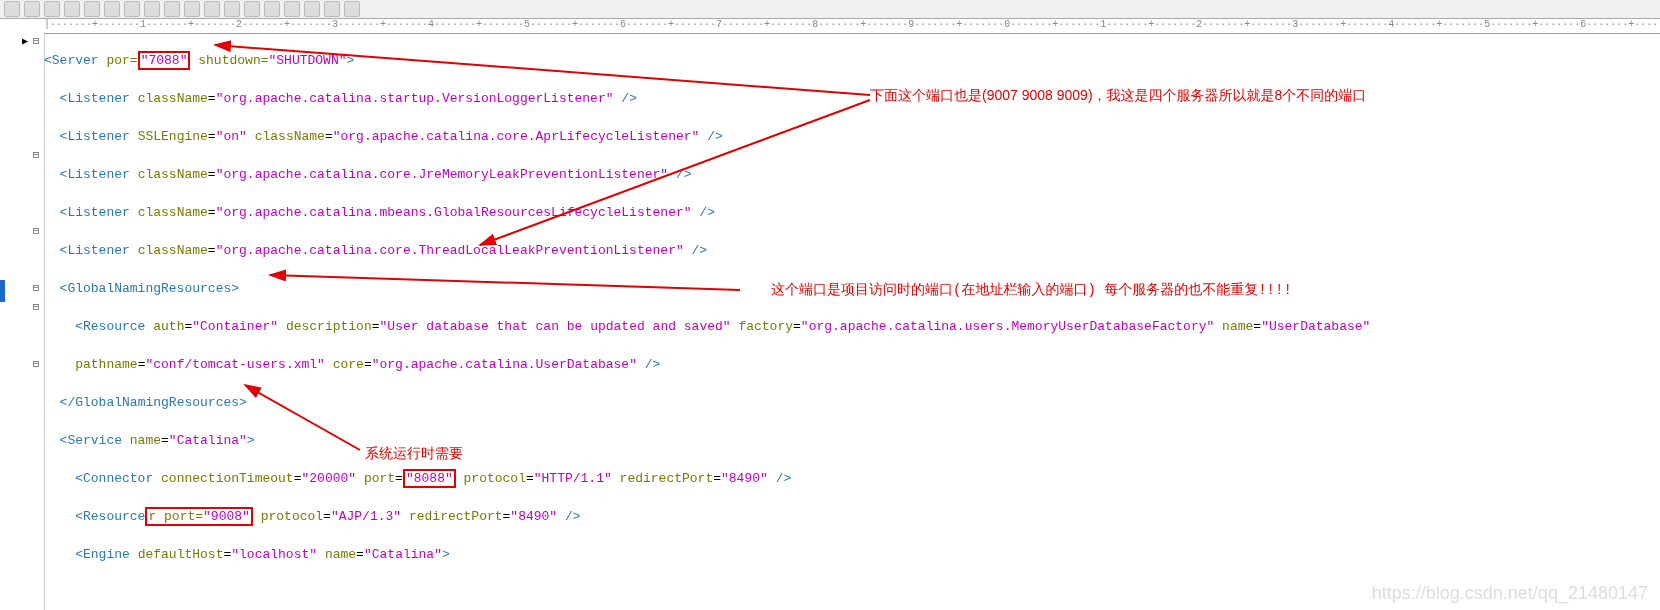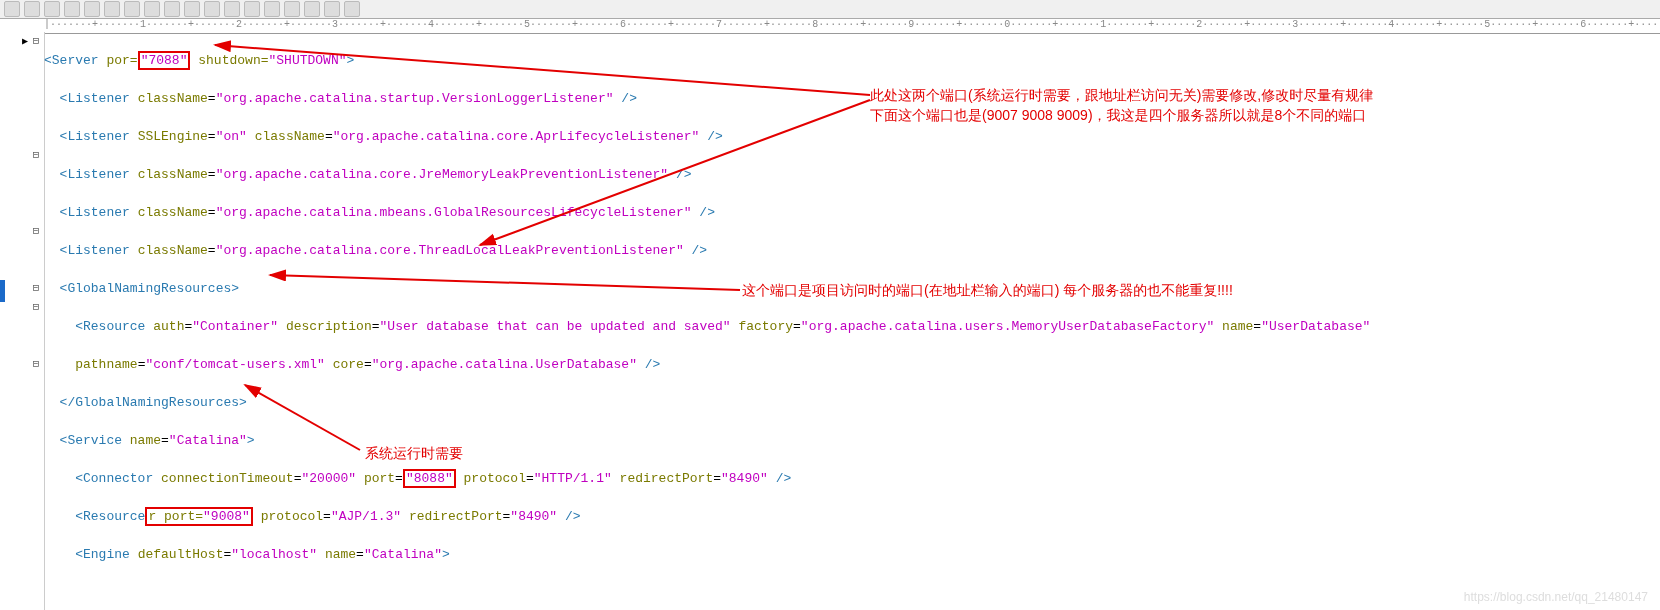--- a/index.html
+++ b/index.html
@@ -12,21 +12,21 @@
   .fold{position:absolute;left:28px;top:32px;width:16px;line-height:19px;color:#666;font-size:11px;text-align:center;}
   .fold div{height:19px;}
   .cur{position:absolute;left:22px;top:32px;line-height:19px;color:#000;font-size:10px;}
   .cur div{height:19px;}
   .tag{color:#2a7ab0;}
   .attr{color:#7a7a00;}
   .str{color:#c000c0;}
   .hl{border:2px solid #e30000;padding:0 1px;}
   .anno{position:absolute;color:#e30000;font-family:"Microsoft YaHei",SimSun,sans-serif;font-size:14px;line-height:20px;}
   svg.arrow{position:absolute;overflow:visible;pointer-events:none;}
-  .wm{position:absolute;right:12px;bottom:6px;color:#ddd;font-size:12px;font-family:Arial;}
+  .wm{position:absolute;right:12px;bottom:6px;color:#ddd;font-size:18px;font-family:Arial;}
 </style>
 </head>
 <body>
 
 <div class="tb">
   <span></span>
     <span></span>
     <span></span>
     <span></span>
     <span></span>
@@ -112,19 +112,18 @@
         <path d="M0,0 L0,6 L9,3 z" fill="#e30000"></path>
       </marker>
     </defs>
   <line x1="870" y1="95" x2="215" y2="45" stroke="#e30000" stroke-width="2" marker-end="url(#ah)"></line>
   <line x1="870" y1="100" x2="480" y2="245" stroke="#e30000" stroke-width="2" marker-end="url(#ah)"></line>
   <line x1="740" y1="290" x2="270" y2="275" stroke="#e30000" stroke-width="2" marker-end="url(#ah)"></line>
   <line x1="360" y1="450" x2="245" y2="385" stroke="#e30000" stroke-width="2" marker-end="url(#ah)"></line>
 </svg>
 
 <div class="anno" style="left:870px;top:85px;">
-  <div>此处这两个端口(系统运行时需要，跟地址栏访问无关)需要修改,修改时尽量有规律</div>
   <div>下面这个端口也是(9007 9008 9009)，我这是四个服务器所以就是8个不同的端口</div>
 </div>
-<div class="anno" style="left:742px;top:280px;">这个端口是项目访问时的端口(在地址栏输入的端口) 每个服务器的也不能重复!!!!</div>
+<div class="anno" style="left:771px;top:280px;font-family:Liberation Mono, monospace;">这个端口是项目访问时的端口(在地址栏输入的端口) 每个服务器的也不能重复!!!!</div>
 <div class="anno" style="left:365px;top:443px;">系统运行时需要</div>
 
 <div class="wm">https://blog.csdn.net/qq_21480147</div>
 
 </body></html>

